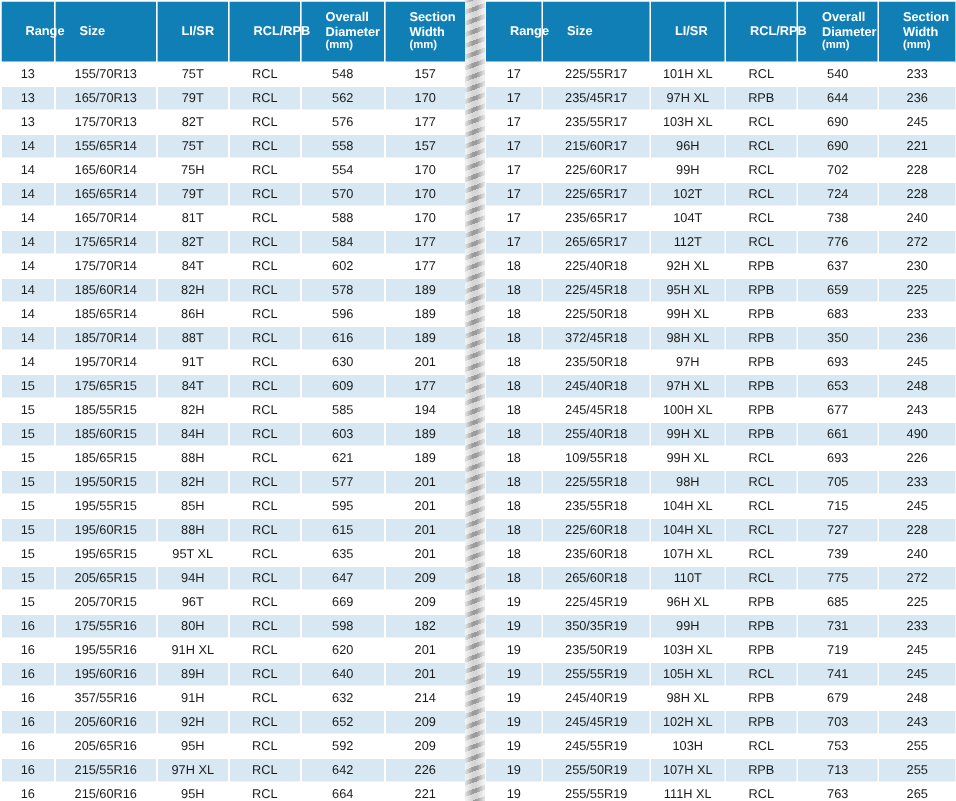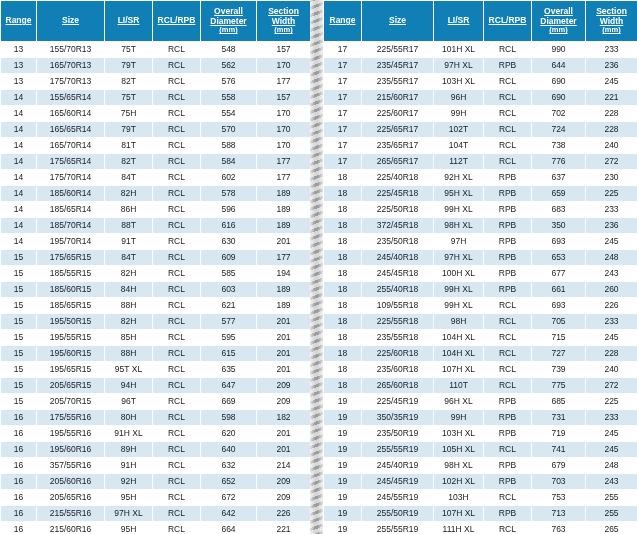--- a/index.html
+++ b/index.html
@@ -33,26 +33,25 @@
     border-collapse: collapse;
     width: 100%;
     table-layout: fixed;
   }
   table.tyre th {
     background: #0f7fb5;
     color: #ffffff;
     font-size: 8.5px;
     font-weight: bold;
     line-height: 1.12;
-    text-align: center;
-    padding: 3px 1px;
+    text-align: left;
+    padding: 3px 16px;
     border: 1px solid #ffffff;
     vertical-align: middle;
     height: 34px;
-    text-decoration: underline;
   }
   table.tyre th .sub {
     display: block;
     font-size: 7.5px;
     font-weight: bold;
   }
   table.tyre td {
     font-size: 8.5px;
     color: #1b1b1b;
     text-align: center;
@@ -360,21 +359,21 @@
             <td>92H</td>
             <td>RCL</td>
             <td>652</td>
             <td>209</td>
           </tr>
           <tr class="odd">
             <td>16</td>
             <td>205/65R16</td>
             <td>95H</td>
             <td>RCL</td>
-            <td>672</td>
+            <td>592</td>
             <td>209</td>
           </tr>
           <tr class="even">
             <td>16</td>
             <td>215/55R16</td>
             <td>97H XL</td>
             <td>RCL</td>
             <td>642</td>
             <td>226</td>
           </tr>
@@ -417,21 +416,21 @@
             <span class="sub">(mm)</span>
           </th>
         </tr>
       </thead>
       <tbody id="right-body">
           <tr class="odd">
             <td>17</td>
             <td>225/55R17</td>
             <td>101H XL</td>
             <td>RCL</td>
-            <td>990</td>
+            <td>540</td>
             <td>233</td>
           </tr>
           <tr class="even">
             <td>17</td>
             <td>235/45R17</td>
             <td>97H XL</td>
             <td>RPB</td>
             <td>644</td>
             <td>236</td>
           </tr>
@@ -538,21 +537,21 @@
             <td>RPB</td>
             <td>677</td>
             <td>243</td>
           </tr>
           <tr class="even">
             <td>18</td>
             <td>255/40R18</td>
             <td>99H XL</td>
             <td>RPB</td>
             <td>661</td>
-            <td>260</td>
+            <td>490</td>
           </tr>
           <tr class="odd">
             <td>18</td>
             <td>109/55R18</td>
             <td>99H XL</td>
             <td>RCL</td>
             <td>693</td>
             <td>226</td>
           </tr>
           <tr class="even">

